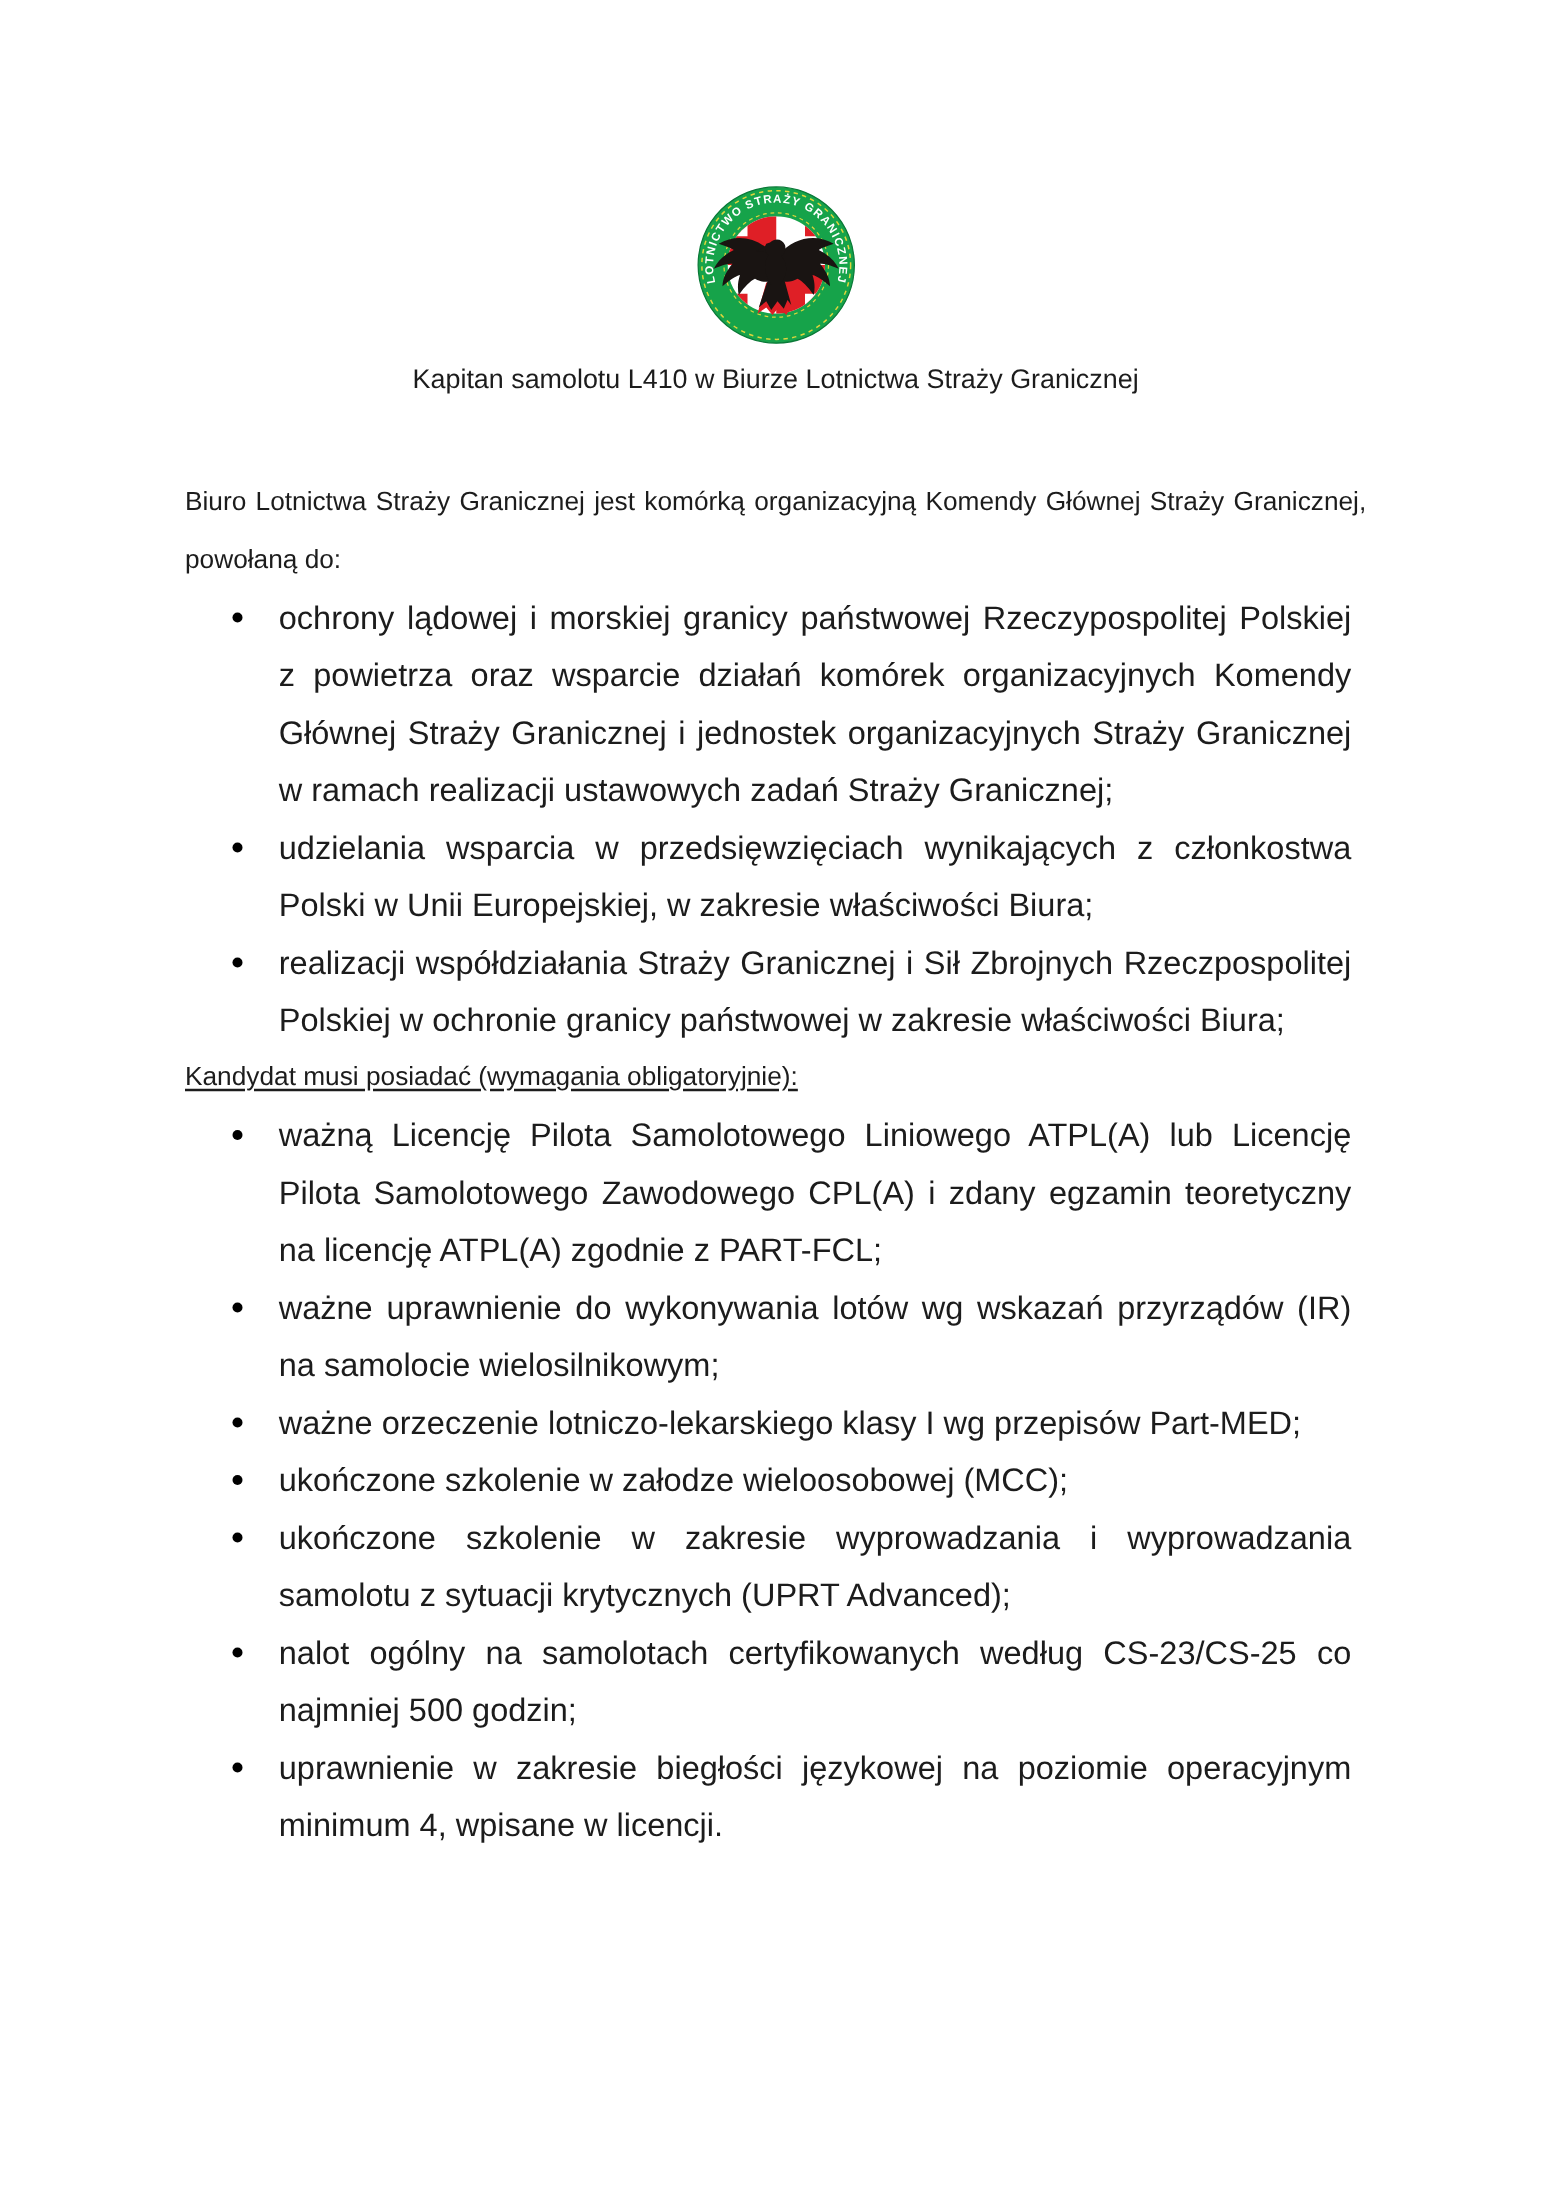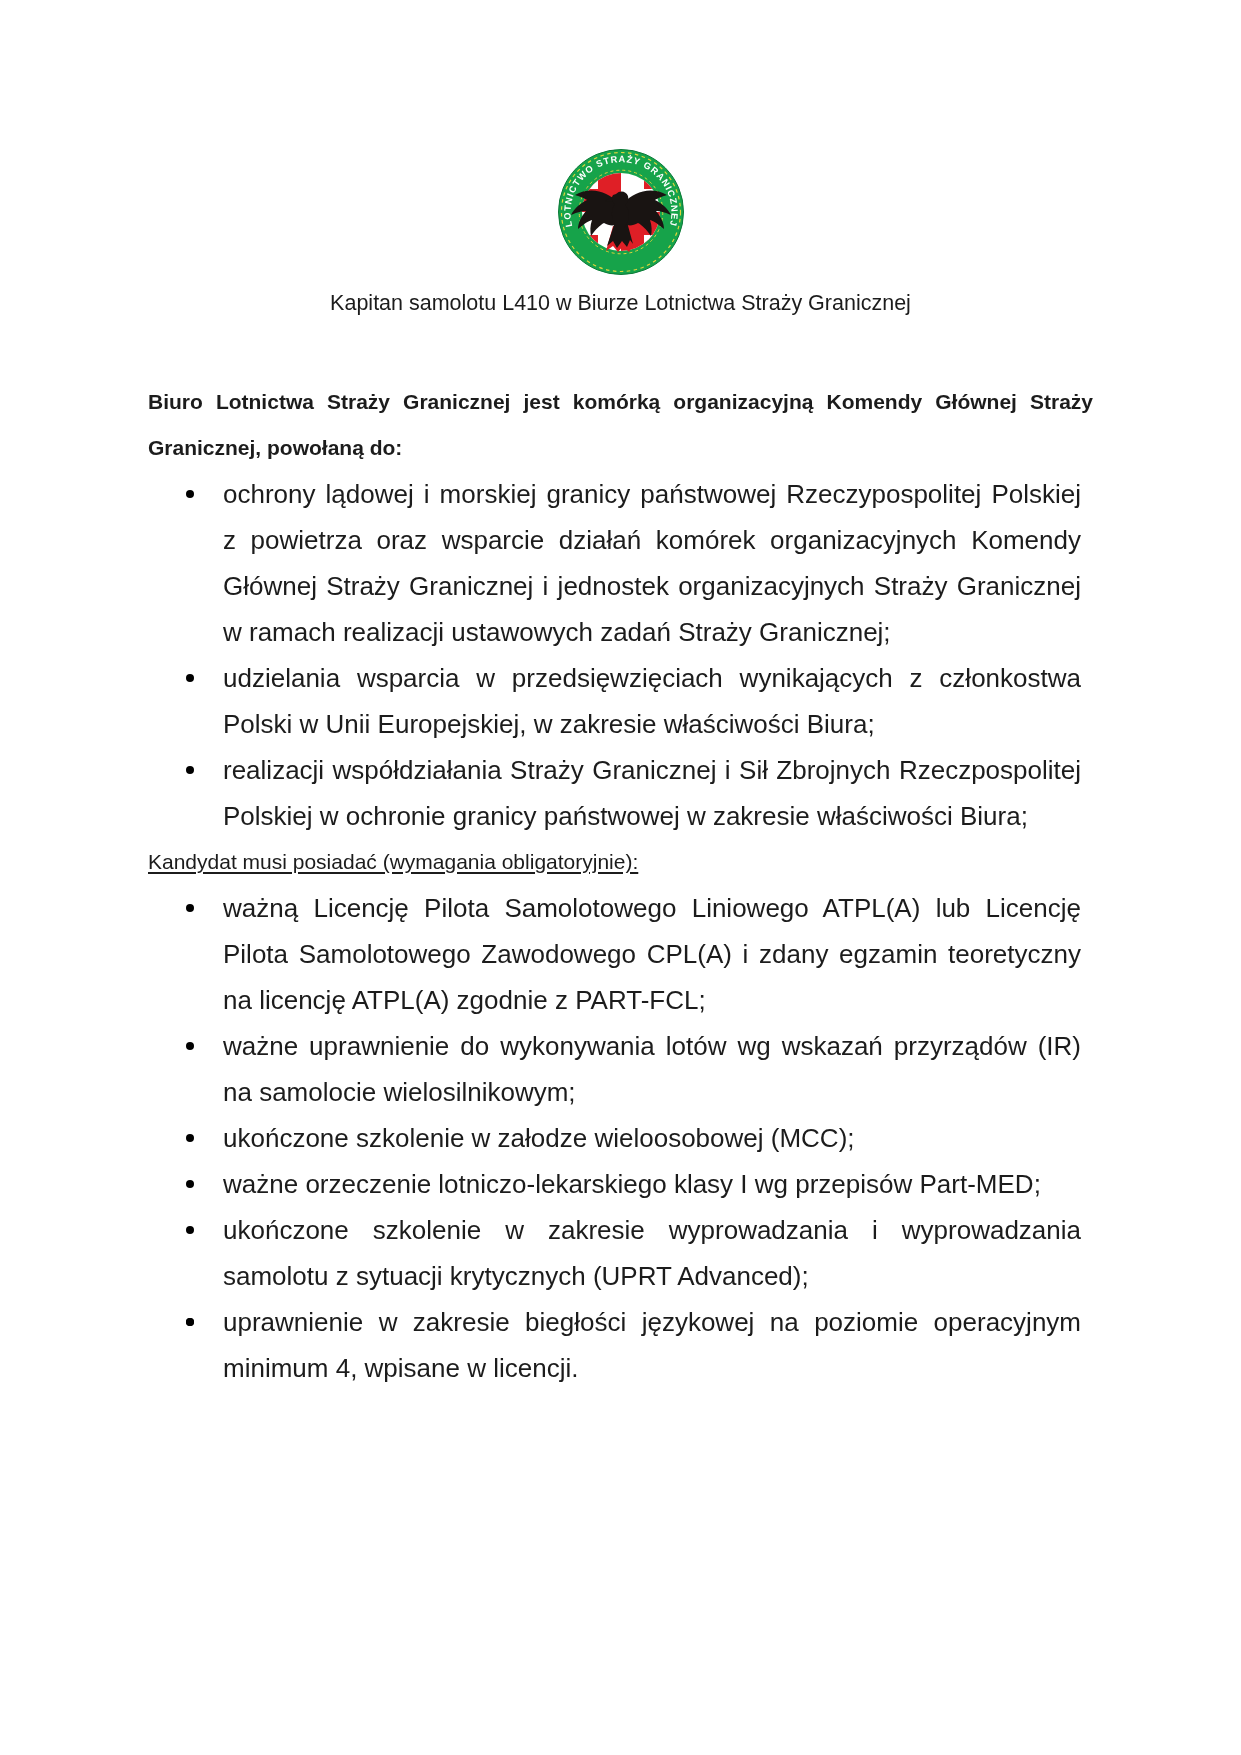--- a/index.html
+++ b/index.html
@@ -38,21 +38,20 @@
     font-size: 21.5px;
     font-weight: normal;
     line-height: 46px;
     text-align: center;
   }
   p.intro {
     margin-top: 53px;
     font-size: 21px;
     line-height: 46px;
     text-align: justify;
-    font-weight: bold;
   }
   ul.doc-list {
     list-style: none;
   }
   ul.doc-list li {
     position: relative;
     padding-left: 75px;
     padding-right: 12px;
     font-size: 26px;
     line-height: 46px;
@@ -146,32 +145,33 @@
       <li>
         <span class="dot"></span>
         <span>ważną Licencję Pilota Samolotowego Liniowego ATPL(A) lub Licencję Pilota Samolotowego Zawodowego CPL(A) i zdany egzamin teoretyczny na licencję ATPL(A) zgodnie z PART-FCL;</span>
       </li>
       <li>
         <span class="dot"></span>
         <span>ważne uprawnienie do wykonywania lotów wg wskazań przyrządów (IR) na samolocie wielosilnikowym;</span>
       </li>
       <li>
         <span class="dot"></span>
-        <span>ukończone szkolenie w załodze wieloosobowej (MCC);</span>
+        <span>ważne orzeczenie lotniczo-lekarskiego klasy I wg przepisów Part-MED;</span>
       </li>
       <li>
         <span class="dot"></span>
-        <span>ważne orzeczenie lotniczo-lekarskiego klasy I wg przepisów Part-MED;</span>
+        <span>ukończone szkolenie w załodze wieloosobowej (MCC);</span>
       </li>
       <li>
         <span class="dot"></span>
         <span>ukończone szkolenie w zakresie wyprowadzania i wyprowadzania samolotu z sytuacji krytycznych (UPRT Advanced);</span>
       </li>
       <li>
         <span class="dot"></span>
+        <span>nalot ogólny na samolotach certyfikowanych według CS-23/CS-25 co najmniej 500 godzin;</span>
       </li>
       <li>
         <span class="dot"></span>
         <span>uprawnienie w zakresie biegłości językowej na poziomie operacyjnym minimum 4, wpisane w licencji.</span>
       </li>
     </ul>
 
   </div>
 </div>
 

